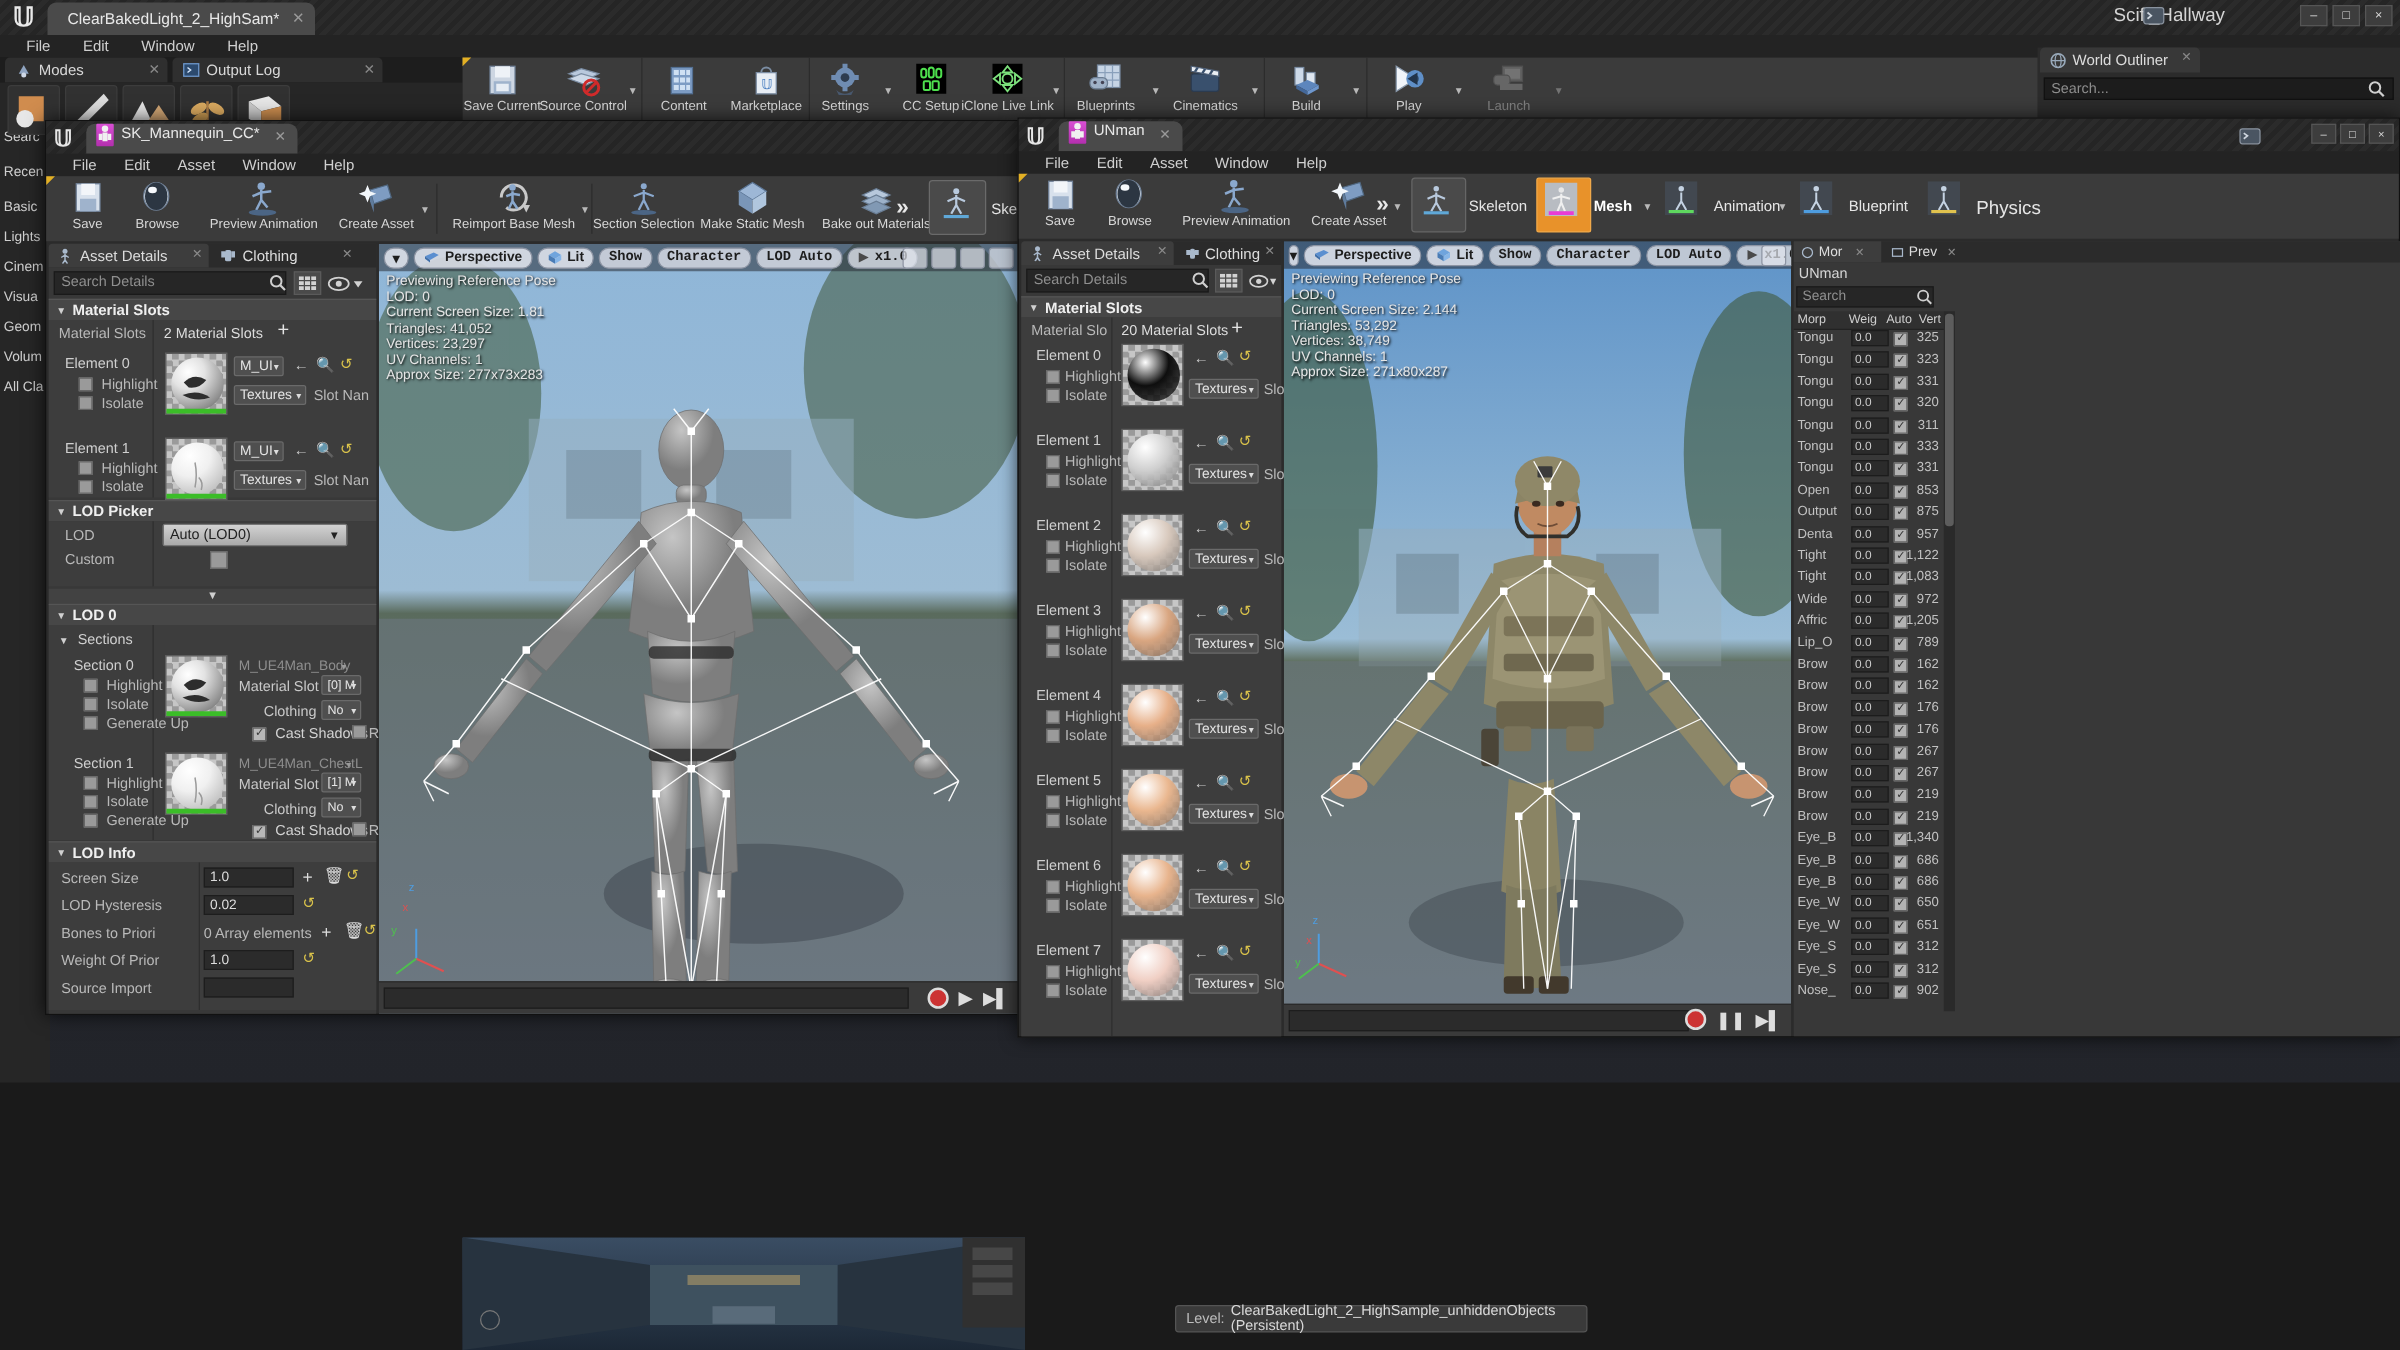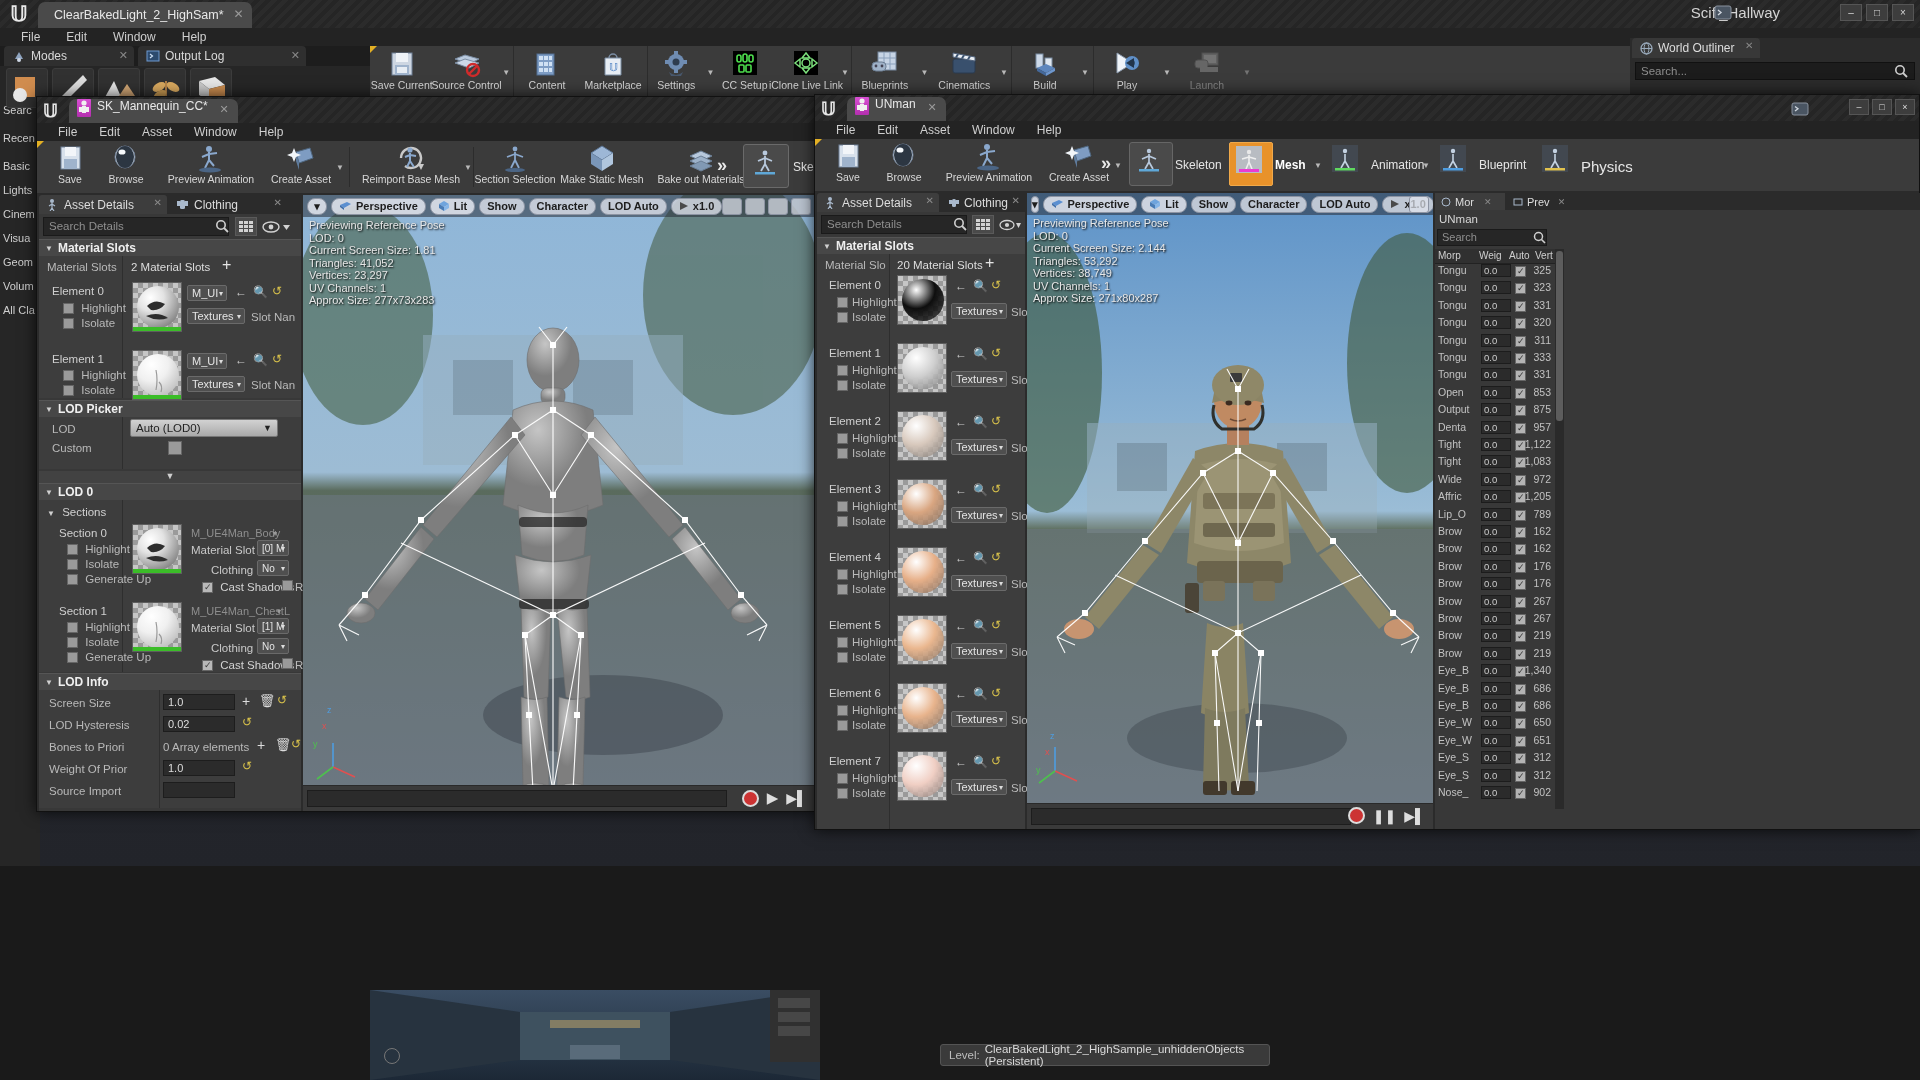--- a/index.html
+++ b/index.html
@@ -140,21 +140,21 @@
     font-size:11px; color:#ddd; padding-left:4px; display:flex; align-items:center; }
   .miniico { position:absolute; font-size:12px; color:#c9c9c9; }
 
   
   .vp { position:absolute; overflow:hidden; }
   .vp-toolbar { position:absolute; left:0; top:0; width:100%; height:22px;
     background:rgba(40,45,55,.55); display:flex; align-items:center; padding-left:4px; gap:4px; }
   .vbtn { height:17px; background:rgba(235,238,245,.82); border:1px solid #8d94a3;
     border-radius:8px; font-size:11px; color:#1d1d1d; display:flex; align-items:center;
     padding:0 7px; font-weight:bold; white-space:nowrap; }
-  .vbtn.plain { background:rgba(225,229,238,.78); }
+  .vbtn.plain { background:rgba(225,229,238,.78);font-family:Liberation Mono, monospace; }
   .vstats { position:absolute; left:6px; top:24px; font-size:11px; color:#e6e6e6;
     text-shadow:1px 1px 2px #000; line-height:12.5px; }
   .vp-right-ic { position:absolute; right:4px; top:3px; display:flex; gap:3px; }
   .vp-right-ic div { width:20px; height:17px; background:rgba(225,229,238,.7);
     border:1px solid #8d94a3; border-radius:3px; }
   .vp-bottom { position:absolute; left:0; bottom:0; width:100%; height:26px;
     background:#3a3a3a; border-top:1px solid #2a2a2a; }
   .transport { position:absolute; right:8px; top:3px; display:flex; gap:8px; align-items:center; }
   .rec { width:17px; height:17px; border-radius:50%; background:#c33; border:2px solid #ddd; }
 

